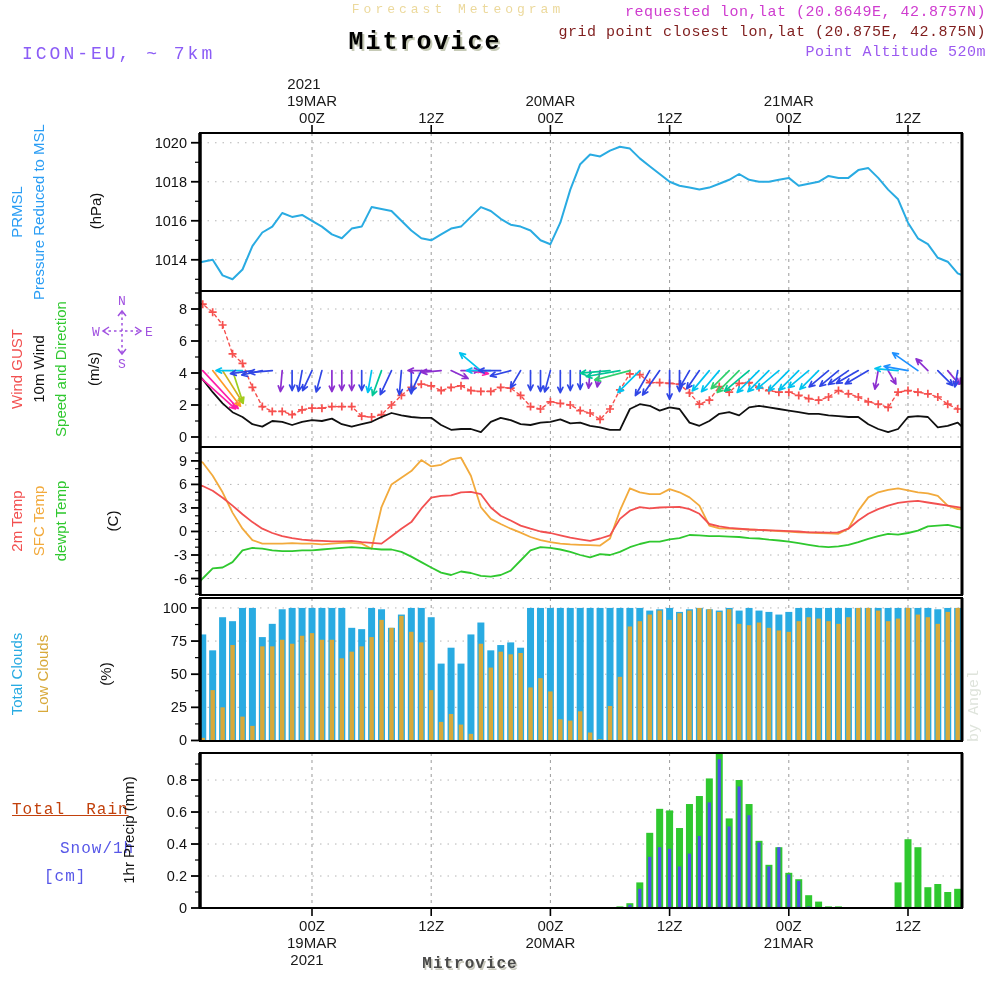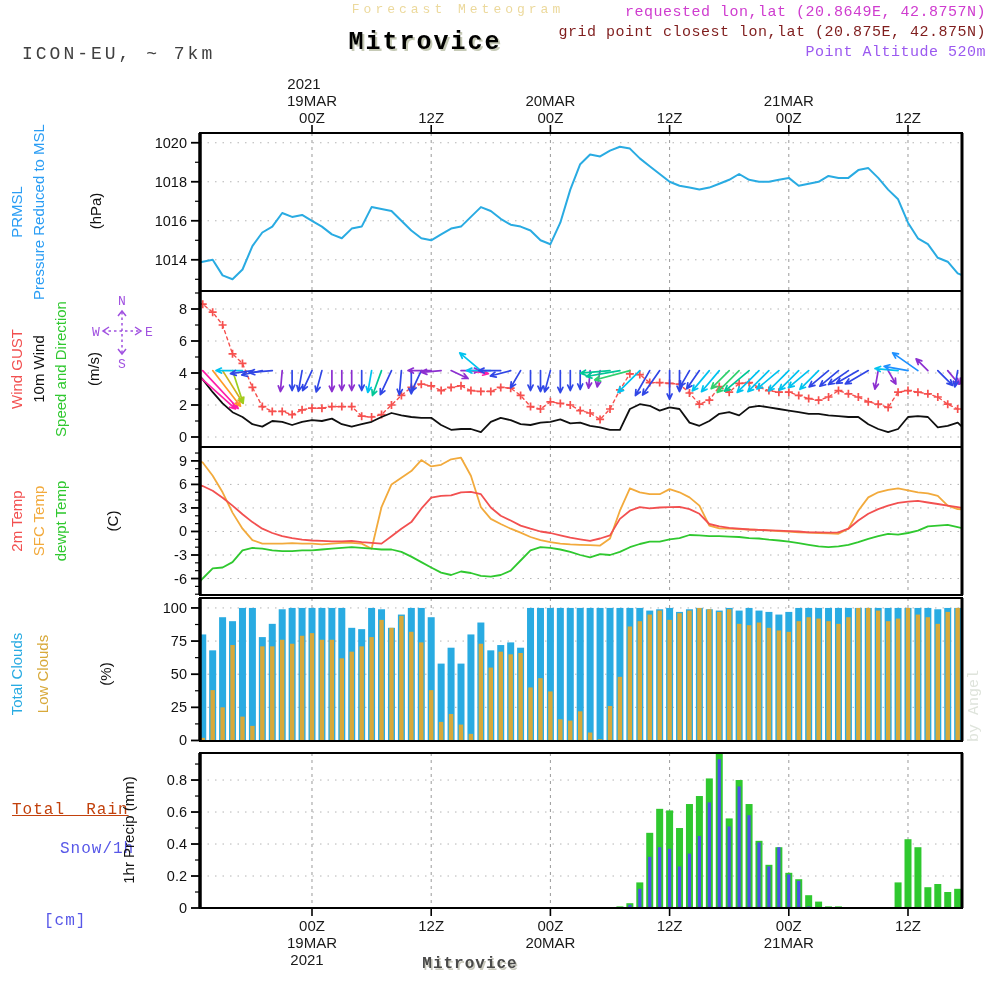--- a/index.html
+++ b/index.html
@@ -7,21 +7,21 @@
        font-family:"Liberation Sans",sans-serif;}
   #chart{position:absolute;left:0;top:0;}
   .abs{position:absolute;white-space:pre;}
   .mono{font-family:"Liberation Mono","DejaVu Sans Mono",monospace;}
   .ctr{transform:translateX(-50%);}
   .rot{transform:translate(-50%,-50%) rotate(-90deg);transform-origin:center;}
   #t-forecast{font-size:13px;letter-spacing:4px;color:#ecd99c;}
   #t-station{font-size:25px;font-weight:bold;color:#000;letter-spacing:2px;
              text-shadow:2px 2px 0 #c6cab6;}
   .hdr-r{right:14px;text-align:left;font-size:15px;letter-spacing:0.5px;}
-  #t-model{font-size:18px;letter-spacing:3px;color:#404040;}
+  #t-model{font-size:18px;letter-spacing:3px;color:#8b5cf6;}
   #t-credit{color:#dfe4dc;font-size:15px;transform:rotate(-90deg);transform-origin:left top;}
   #t-footer-station{font-size:16px;font-weight:bold;color:#4a4a4a;letter-spacing:1px;
                     text-shadow:1.5px 1.5px 0 #c9c9bd;}
   .p5lab{font-size:16px;letter-spacing:1px;}
 </style>
 </head>
 <body>
 
 <div id="fig">
   <svg id="chart" width="1000" height="1000">
@@ -642,21 +642,21 @@
   <div class="abs mono hdr-r" style="top:44px;color:#9b59f0;">Point Altitude 520m</div>
 
   <div id="t-model" class="abs mono" style="left:22px;top:44px;">ICON-EU, ~ 7km</div>
 
   <div id="t-credit" class="abs mono" style="left:966px;top:742px;">by Angel</div>
 
   <div id="t-footer-station" class="abs mono ctr" style="left:470px;top:955px;">Mitrovice</div>
 
   <div class="abs mono p5lab" style="left:12px;top:801px;color:#c2410c;text-decoration:underline;">Total  Rain</div>
   <div class="abs mono p5lab" style="left:12px;top:840px;color:#5757e8;margin-left:48px;">Snow/1h</div>
-  <div class="abs mono p5lab" style="left:44px;top:868px;color:#5757e8;margin-top:44px;">[cm]</div>
+  <div class="abs mono p5lab" style="left:44px;top:868px;color:#5757e8;">[cm]</div>
 <div class="abs rot" style="left: 16px; top: 212px; color: rgb(42, 157, 244); font-size: 15px; font-family: &quot;Liberation Sans&quot;, sans-serif;">PRMSL</div>
     <div class="abs rot" style="left: 38px; top: 212px; color: rgb(42, 157, 244); font-size: 15px; font-family: &quot;Liberation Sans&quot;, sans-serif;">Pressure Reduced to MSL</div>
     <div class="abs rot" style="left: 95px; top: 211px; color: rgb(17, 17, 17); font-size: 15px; font-family: &quot;Liberation Sans&quot;, sans-serif;">(hPa)</div>
     <div class="abs rot" style="left: 16px; top: 369px; color: rgb(242, 80, 80); font-size: 15px; font-family: &quot;Liberation Sans&quot;, sans-serif;">Wind GUST</div>
     <div class="abs rot" style="left: 38px; top: 369px; color: rgb(17, 17, 17); font-size: 15px; font-family: &quot;Liberation Sans&quot;, sans-serif;">10m Wind</div>
     <div class="abs rot" style="left: 60px; top: 369px; color: rgb(47, 200, 47); font-size: 15px; font-family: &quot;Liberation Sans&quot;, sans-serif;">Speed and Direction</div>
     <div class="abs rot" style="left: 93px; top: 369px; color: rgb(17, 17, 17); font-size: 15px; font-family: &quot;Liberation Sans&quot;, sans-serif;">(m/s)</div>
     <div class="abs rot" style="left: 16px; top: 521px; color: rgb(242, 80, 80); font-size: 15px; font-family: &quot;Liberation Sans&quot;, sans-serif;">2m Temp</div>
     <div class="abs rot" style="left: 38px; top: 521px; color: rgb(242, 170, 60); font-size: 15px; font-family: &quot;Liberation Sans&quot;, sans-serif;">SFC Temp</div>
     <div class="abs rot" style="left: 60px; top: 521px; color: rgb(47, 200, 47); font-size: 15px; font-family: &quot;Liberation Sans&quot;, sans-serif;">dewpt Temp</div>

